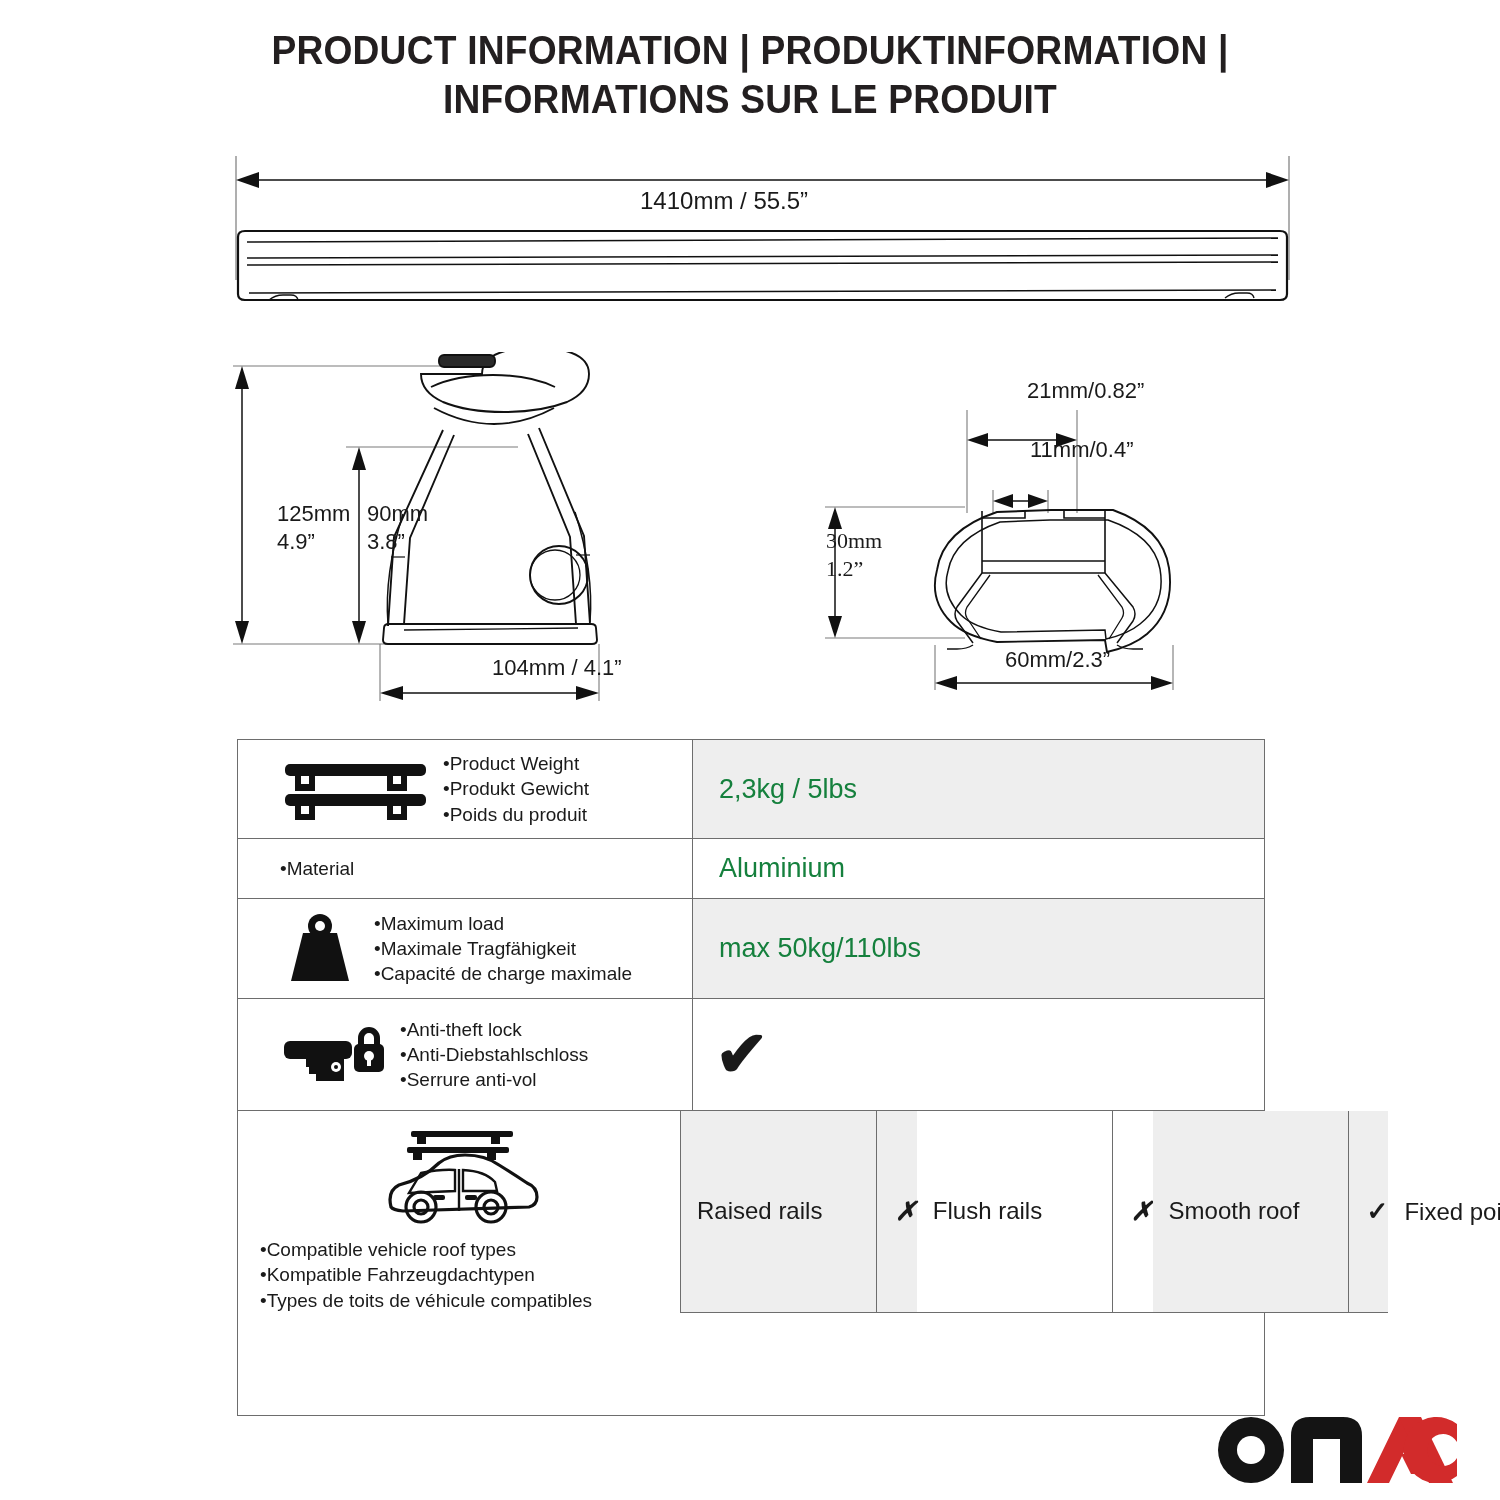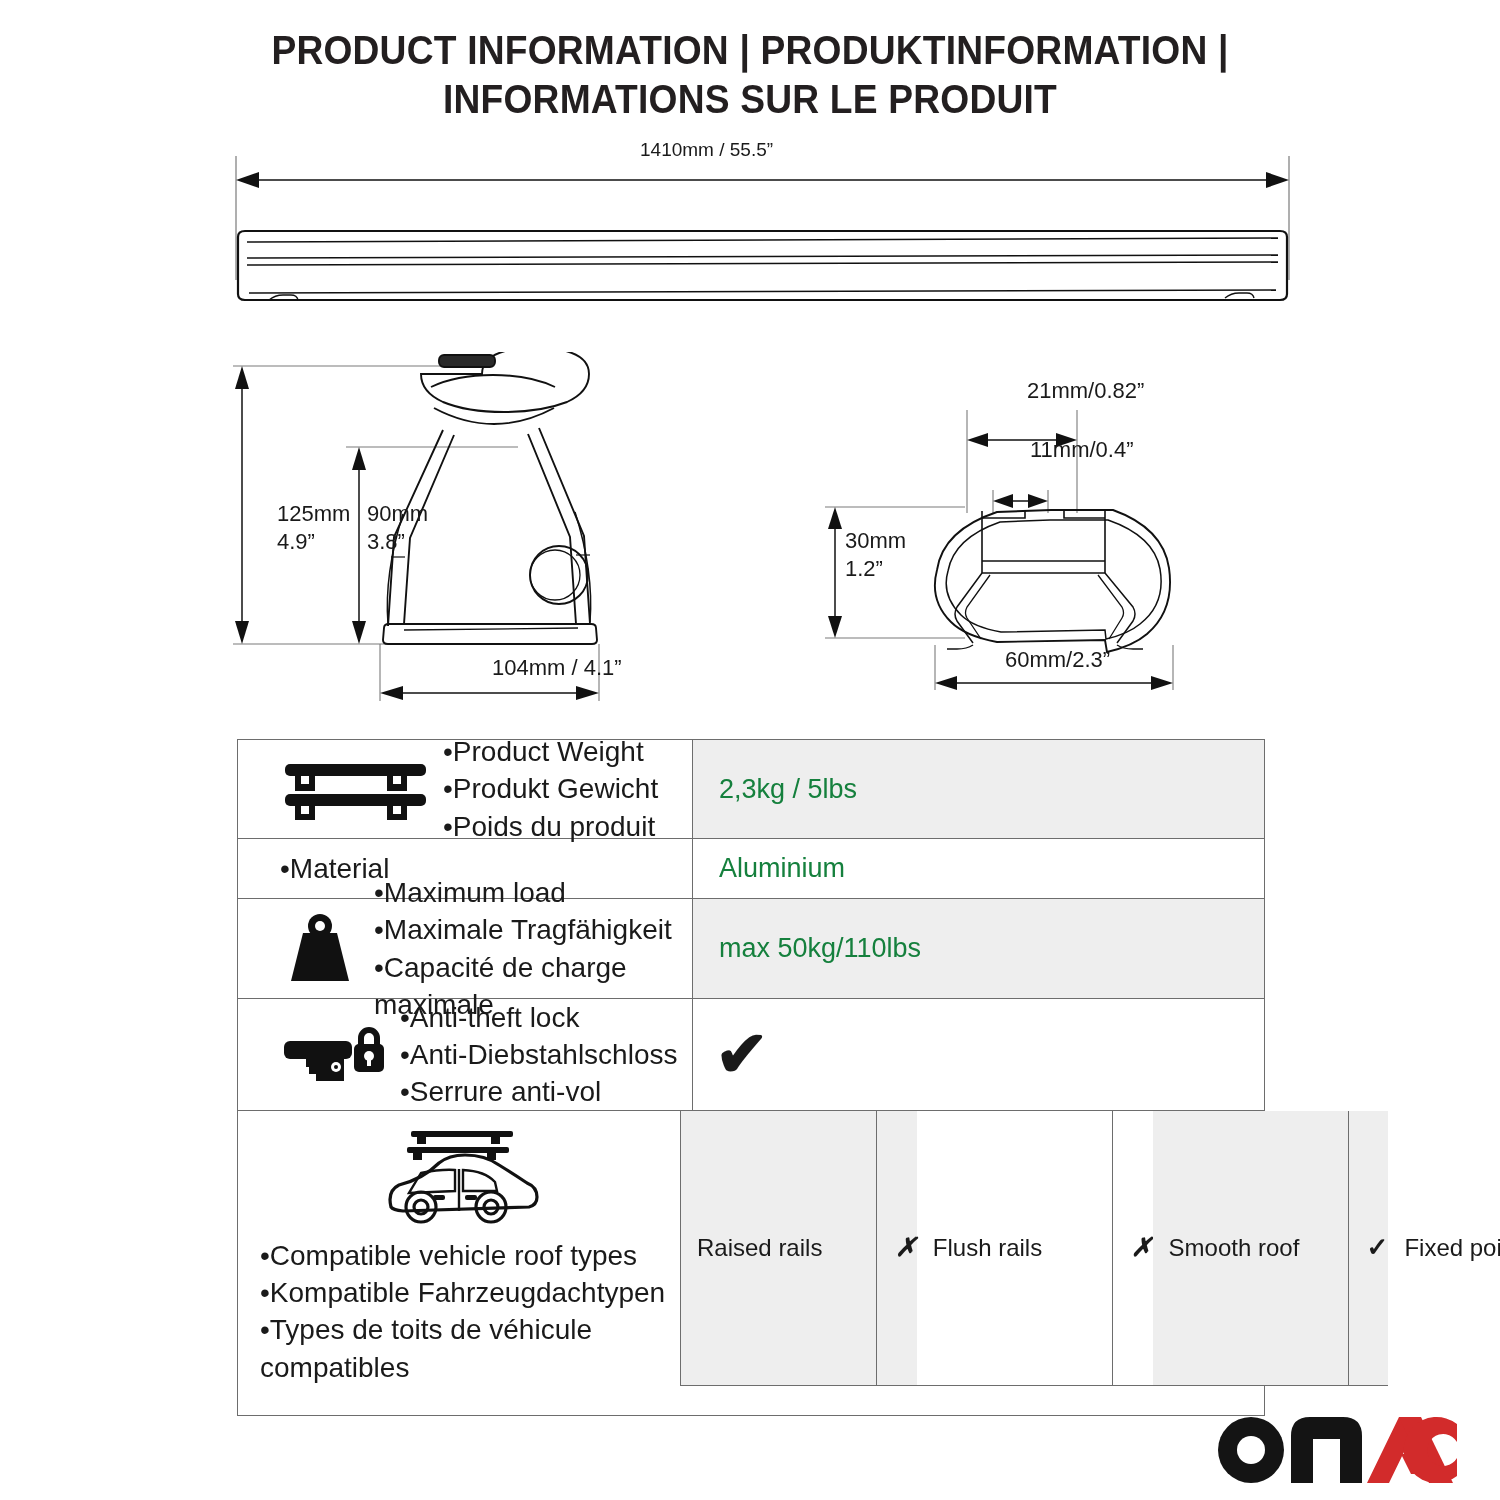--- a/index.html
+++ b/index.html
@@ -19,39 +19,39 @@
     font-family:"Liberation Sans", sans-serif;
     transform:scaleX(0.93);transform-origin:center top;
   }
   .title .l2{display:block;}
 
   
   .dim{
     position:absolute;font-size:22px;color:#1a1a1a;
     font-family:"Liberation Sans", sans-serif;white-space:pre;
   }
-  .dim.big{font-size:19px;}
+  .dim.big{font-size:24px;margin-top:48px;}
   .dim2{line-height:1.28;}
 
   
   .spec-table{
     position:absolute;left:237px;top:739px;width:1028px;height:677px;
     border:1.6px solid #6d6d6d;box-sizing:border-box;
   }
   .srow{display:flex;box-sizing:border-box;border-bottom:1.6px solid #6d6d6d;}
   .srow:last-child{border-bottom:none;}
   .scell-l{
     width:455px;box-sizing:border-box;border-right:1.6px solid #6d6d6d;
     display:flex;align-items:center;position:relative;
   }
   .scell-r{flex:1;display:flex;align-items:center;box-sizing:border-box;}
   .shade{background:#eeeeee;}
 
   .labels{
-    font-size:28px;line-height:1.33;color:#1a1a1a;white-space:pre-line;
+    font-size:19px;line-height:1.33;color:#1a1a1a;white-space:pre-line;
   }
   .value{font-size:27px;color:#15803d;padding-left:26px;}
 
   .ico{flex:0 0 auto;display:flex;align-items:center;justify-content:center;}
 
   
   .subtable{width:100%;height:100%;display:flex;}
   .subrow{flex:1;display:flex;border-bottom:1.6px solid #6d6d6d;box-sizing:border-box;}
   .subrow:last-child{border-bottom:none;}
   .subname{
@@ -192,21 +192,21 @@
     </g>
 
     <line x1="120" y1="250" x2="120" y2="295" stroke="#7a7a7a" stroke-width="1.1"></line>
     <line x1="358" y1="250" x2="358" y2="295" stroke="#7a7a7a" stroke-width="1.1"></line>
     <line x1="127" y1="288" x2="351" y2="288" stroke="#111" stroke-width="1.5"></line>
     <polygon points="120,288 142,281 142,295" fill="#111"></polygon>
     <polygon points="358,288 336,281 336,295" fill="#111"></polygon>
   </svg>
   <div class="dim" style="left:1027px;top:378px;">21mm/0.82”</div>
   <div class="dim" style="left:1030px;top:437px;">11mm/0.4”</div>
-  <div class="dim dim2" style="left:845px;top:527px;">30mm
+  <div class="dim dim2" style="left:826px;top:527px;font-family:Liberation Serif, serif;">30mm
 1.2”</div>
   <div class="dim" style="left:1005px;top:647px;">60mm/2.3”</div>
 
   <div class="spec-table">
 
     <div class="srow" style="height:99px;">
       <div class="scell-l">
         <div class="ico" style="width:175px;padding-left:30px;">
           <svg width="145" height="62" viewBox="0 0 145 62">
             <rect x="2" y="6" width="141" height="12" rx="5" fill="#111"></rect>

